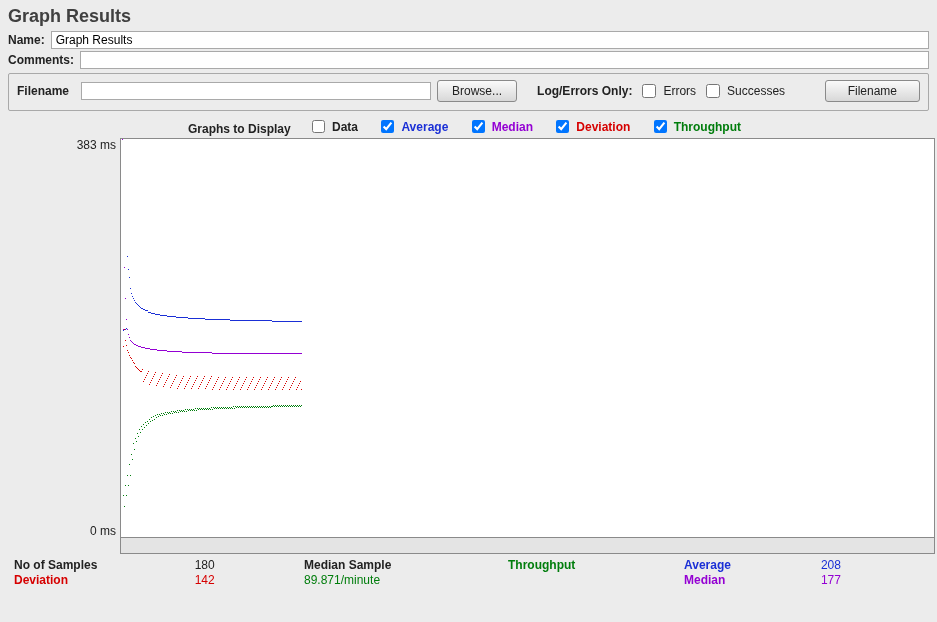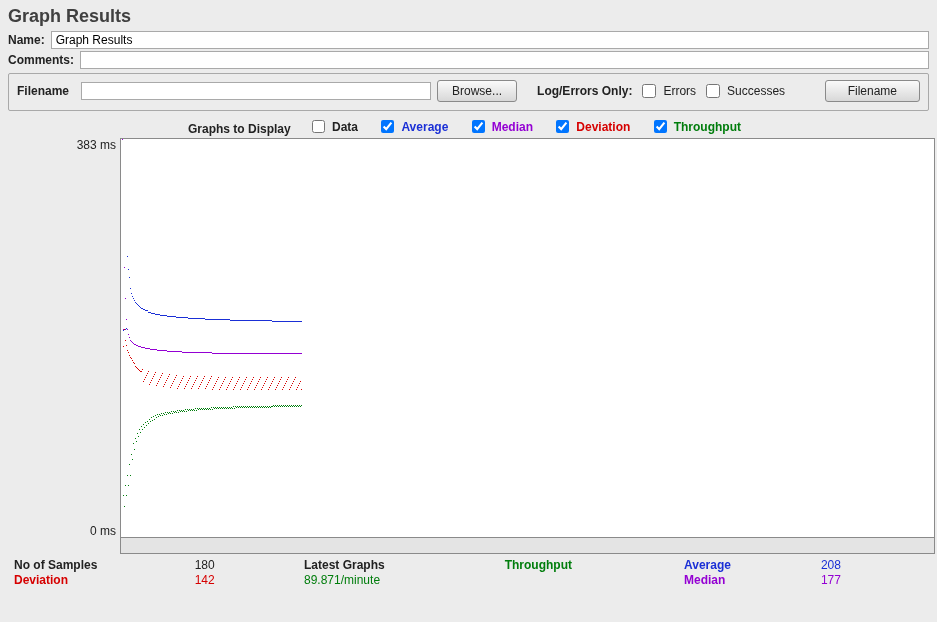--- a/index.html
+++ b/index.html
@@ -948,21 +948,21 @@
   </div>
 
   <div class="stats">
     <div class="stats-col col1">
       <span class="k">No of Samples</span>
       <span>180</span>
       <span class="k c-dev">Deviation</span>
       <span class="c-dev">142</span>
     </div>
     <div class="stats-col col2">
-      <span class="k">Latest Graphs</span>
+      <span class="k">Median Sample</span>
       <span class="k c-thr">Throughput</span>
       <span class="c-thr">89.871/minute</span>
     </div>
     <div class="stats-col col3">
       <span class="k c-avg">Average</span>
       <span class="c-avg">208</span>
       <span class="k c-med">Median</span>
       <span class="c-med">177</span>
     </div>
   </div>

